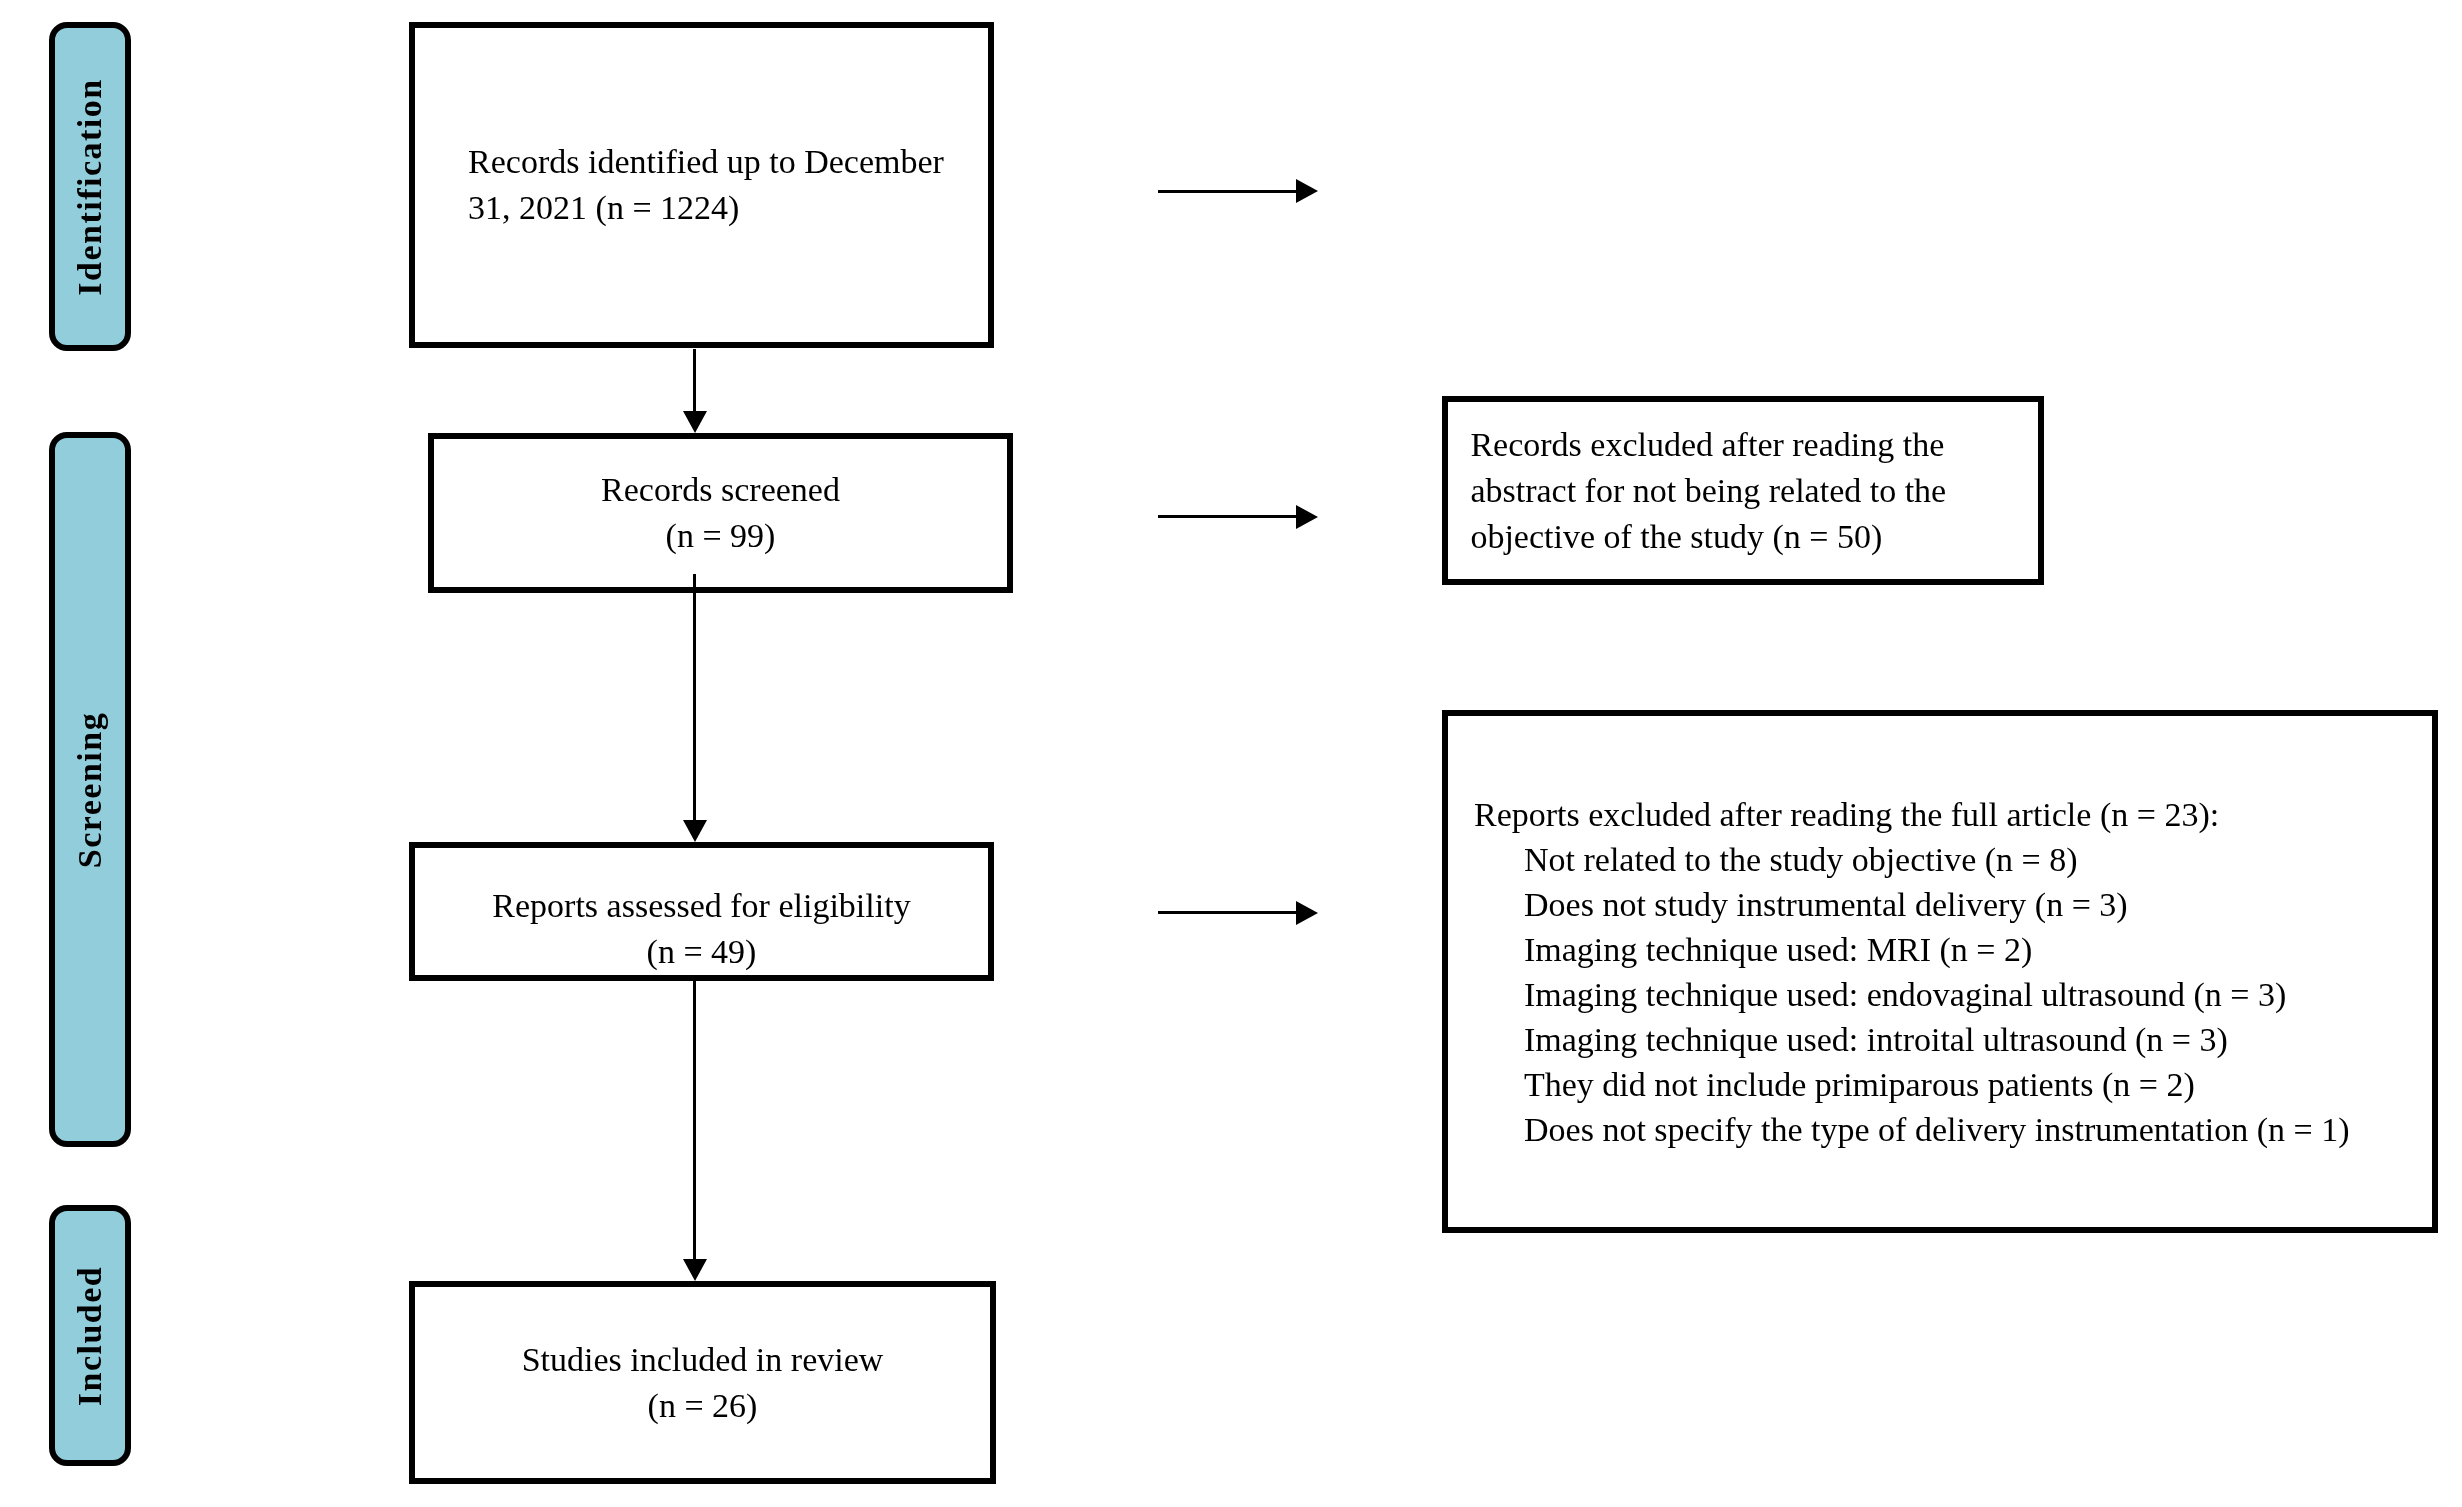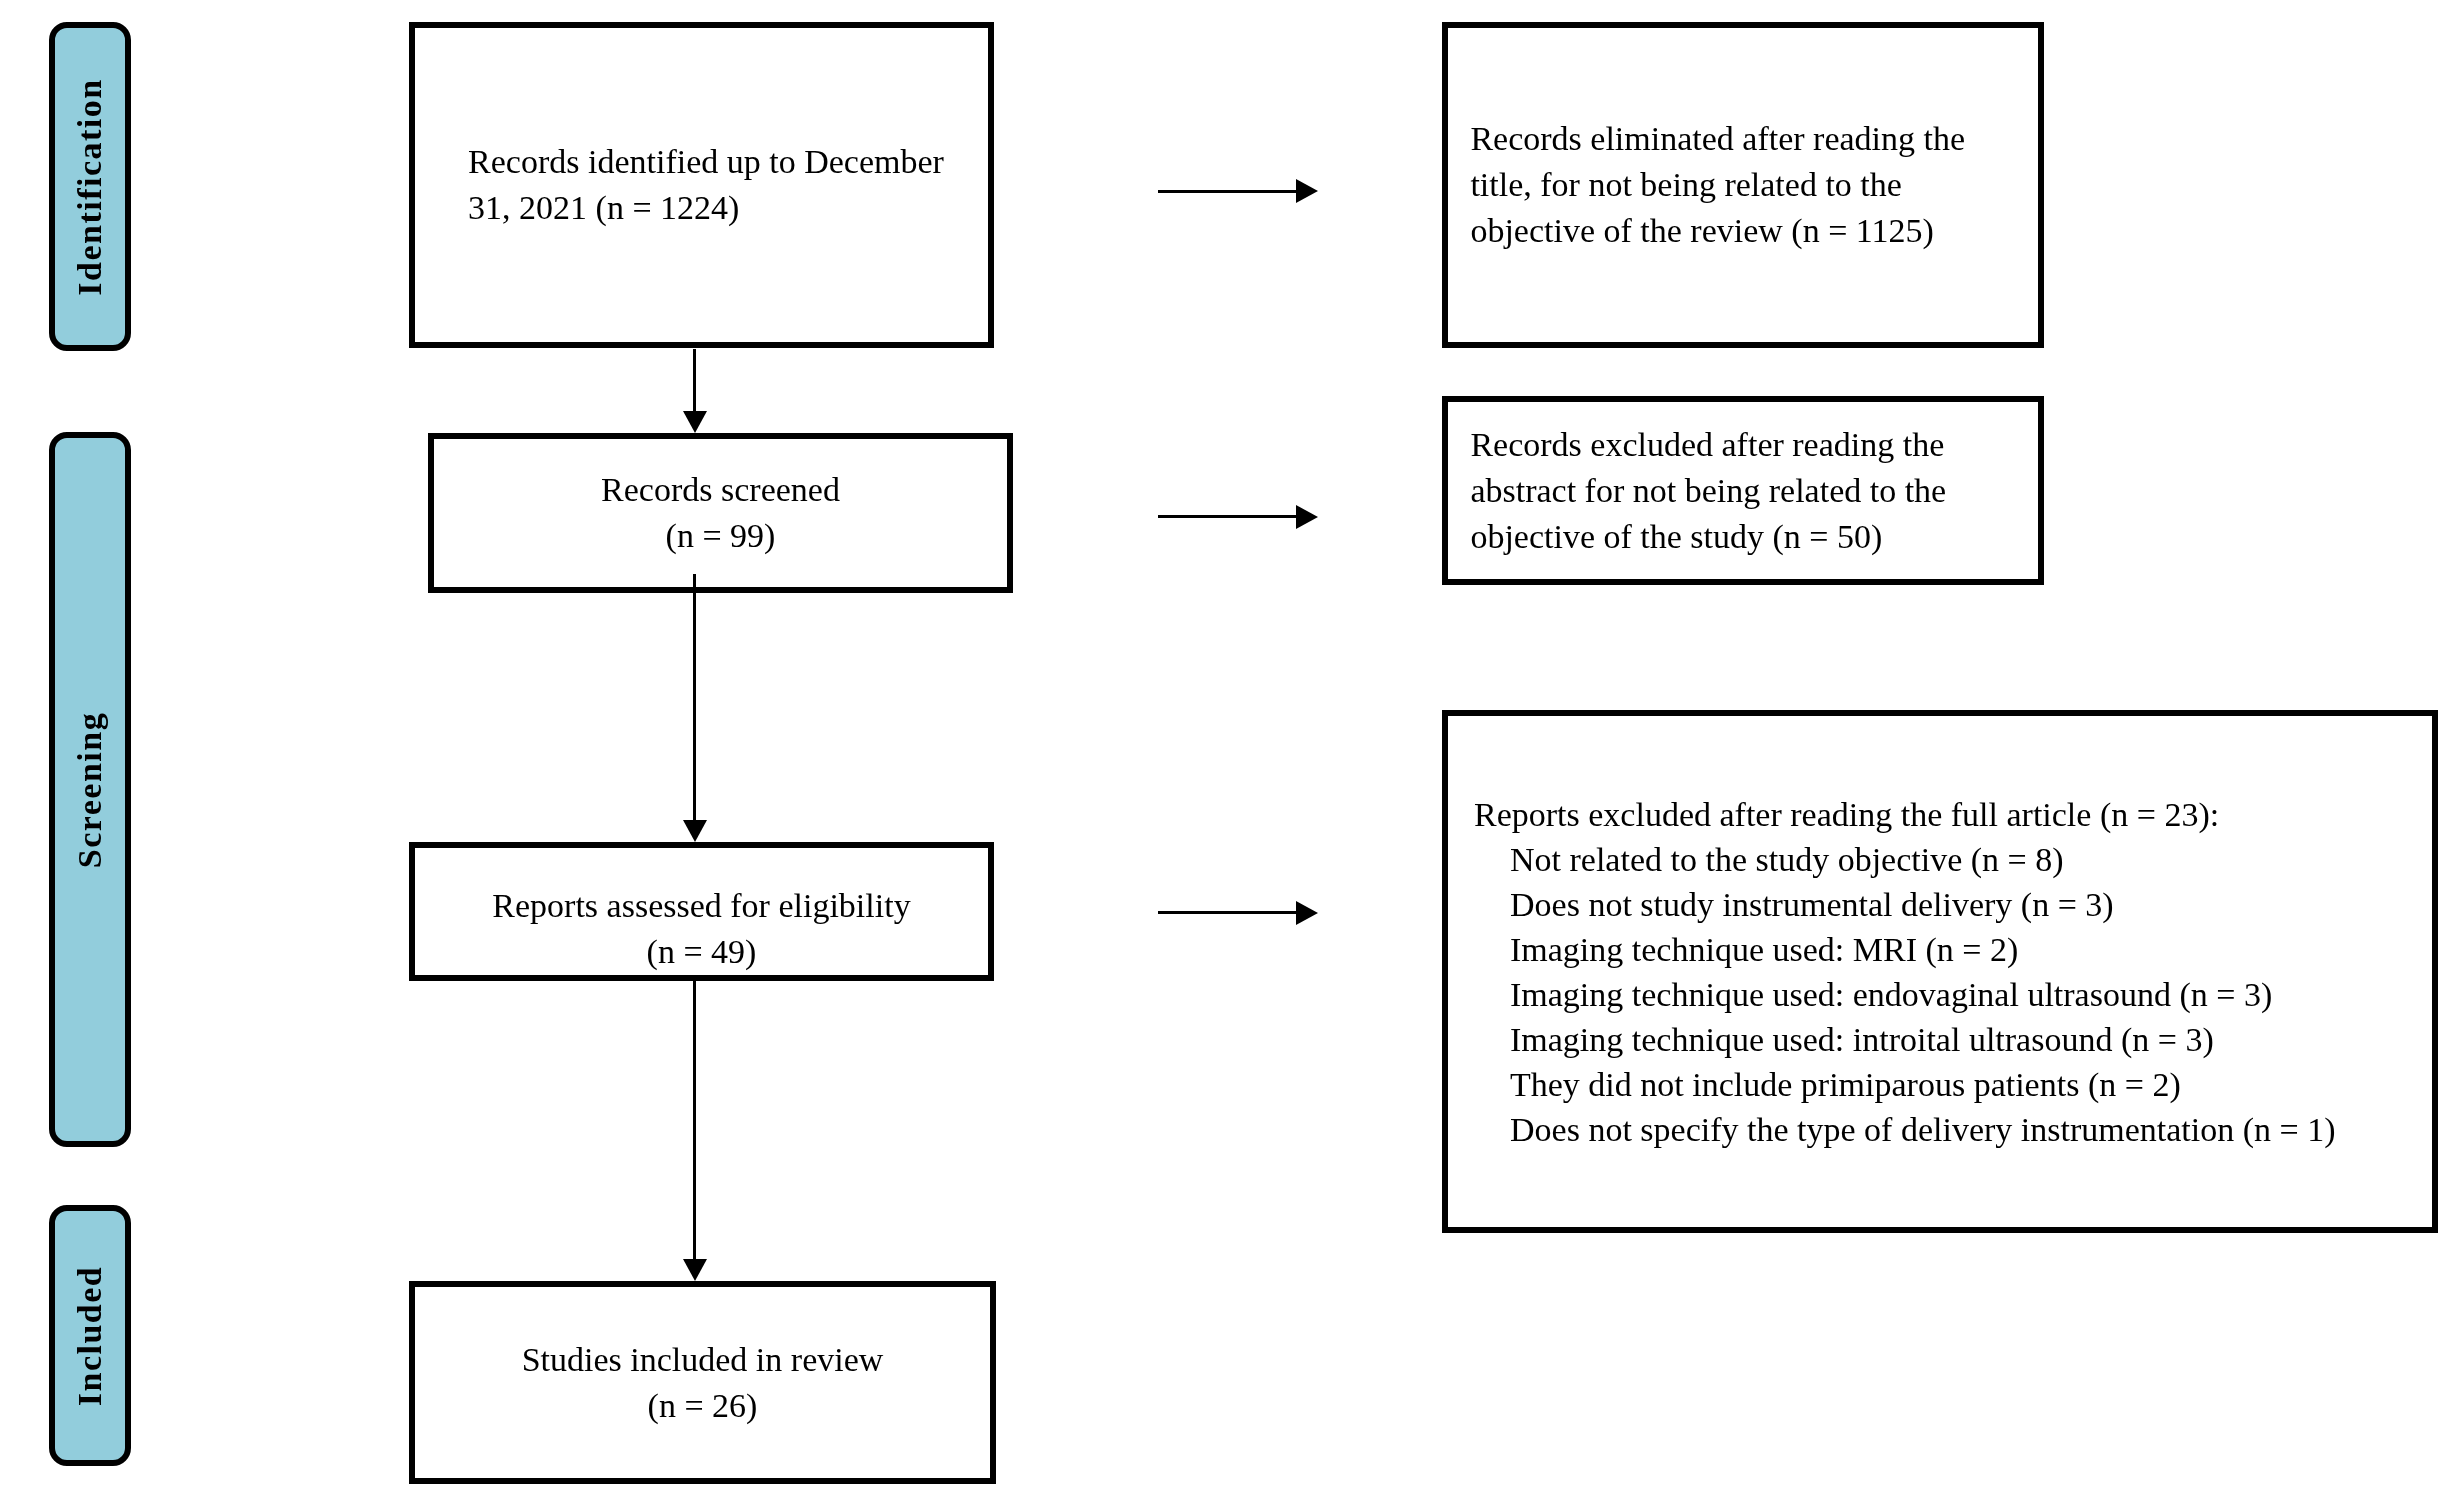--- a/index.html
+++ b/index.html
@@ -56,21 +56,21 @@
   #box-assessed   { left: 409px;  top: 842px; width: 585px;  height: 139px; justify-content: flex-end; }
   #box-included   { left: 409px;  top: 1281px; width: 587px;  height: 203px; }
 
   #box-r1 { left: 1442px; top: 22.4px;  width: 602px;  height: 326px; }
   #box-r2 { left: 1442px; top: 396px; width: 602px;  height: 189px; }
   #box-r3 {
     left: 1442px; top: 710px; width: 996px; height: 523px;
     padding-left: 26px; padding-right: 25px;
     line-height: 45px;
   }
-  #box-r3 .reason { margin-left: 36px; }
+  #box-r3 .reason { margin-left: 50px; }
 
   
   .hline { position: absolute; height: 3px; background: #000000; }
   .vline { position: absolute; width: 3px;  background: #000000; }
   .head-right {
     position: absolute; width: 0; height: 0;
     border-top: 12px solid transparent;
     border-bottom: 12px solid transparent;
     border-left: 22.4px solid #000000;
   }
@@ -106,25 +106,20 @@
   </div>
   <div class="box center" id="box-assessed">
     <div class="pre">Reports assessed for eligibility
 (n = 49)</div>
   </div>
   <div class="box center" id="box-included">
     <div class="pre">Studies included in review
 (n = 26)</div>
   </div>
 
-  <div class="box leftal" id="box-r1">
-    <div class="pre">Records eliminated after reading the
-title, for not being related to the
-objective of the review (n = 1125)</div>
-  </div>
   <div class="box leftal" id="box-r2">
     <div class="pre">Records excluded after reading the
 abstract for not being related to the
 objective of the study (n = 50)</div>
   </div>
   <div class="box" id="box-r3">
     <div>Reports excluded after reading the full article (n = 23):</div>
     <div>
         <div class="reason">Not related to the study objective (n = 8)</div>
         <div class="reason">Does not study instrumental delivery (n = 3)</div>

